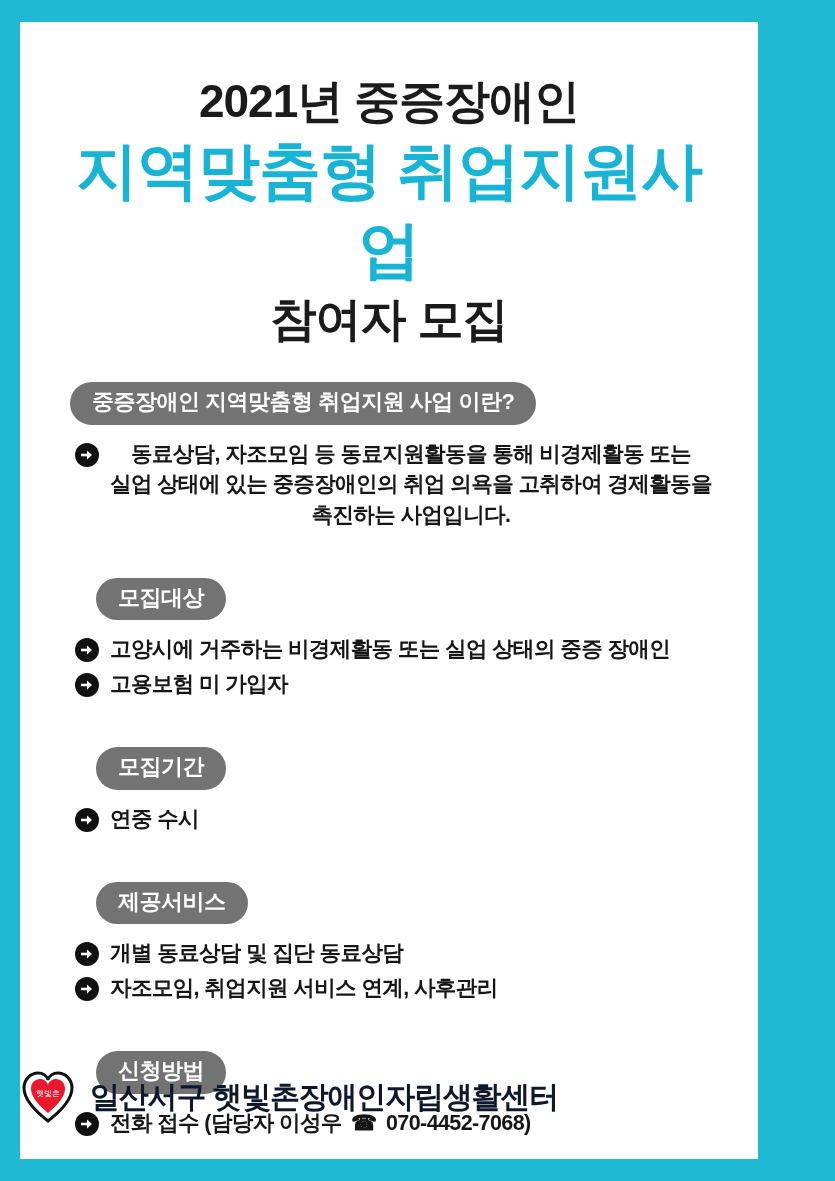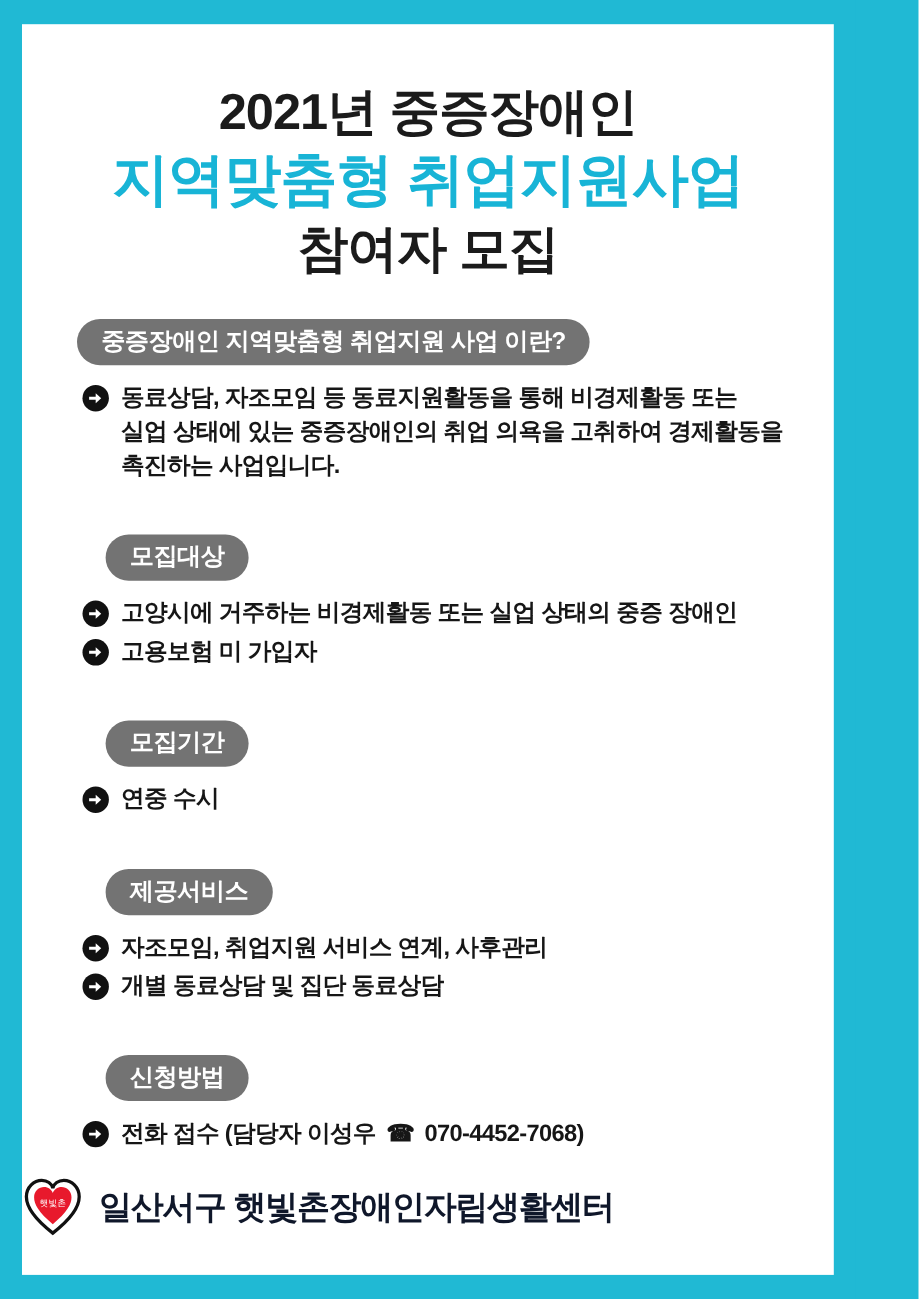--- a/index.html
+++ b/index.html
@@ -37,21 +37,21 @@
   }
   .title-line {
     font-size: 46px;
     font-weight: bold;
     letter-spacing: -1px;
     line-height: 1.28;
     color: #1b1b1b;
   }
   .title-line.accent {
     color: #18b4d6;
-    font-size: 52px;
+    font-size: 62px;
   }
 
   
   .pill {
     display: inline-block;
     background: #737373;
     color: #ffffff;
     font-size: 22px;
     font-weight: bold;
     border-radius: 22px;
@@ -73,20 +73,21 @@
 
   
   .bullets {
     margin-top: 14px;
     margin-left: 20px;
   }
   .bullet {
     display: flex;
     align-items: flex-start;
     margin-bottom: 4px;
+    text-align: center;
   }
   .arrow-icon {
     flex: 0 0 auto;
     width: 26px;
     height: 26px;
     margin-top: 3px;
     margin-right: 10px;
   }
   .bullet-text {
     font-size: 21.5px;
@@ -208,31 +209,31 @@
     </div>
     <div class="bullets">
       <div class="bullet">
         <span class="arrow-icon">
           <svg viewBox="0 0 26 26" width="26" height="26">
             <circle cx="13" cy="13" r="12" fill="#111111"></circle>
             <path d="M7 13 h9" stroke="#ffffff" stroke-width="2.6" fill="none"></path>
             <path d="M13 8.5 L18 13 L13 17.5 Z" fill="#ffffff"></path>
           </svg>
         </span>
+        <span class="bullet-text">개별 동료상담 및 집단 동료상담</span>
+      </div>
+      <div class="bullet">
+        <span class="arrow-icon">
+          <svg viewBox="0 0 26 26" width="26" height="26">
+            <circle cx="13" cy="13" r="12" fill="#111111"></circle>
+            <path d="M7 13 h9" stroke="#ffffff" stroke-width="2.6" fill="none"></path>
+            <path d="M13 8.5 L18 13 L13 17.5 Z" fill="#ffffff"></path>
+          </svg>
+        </span>
         <span class="bullet-text">자조모임, 취업지원 서비스 연계, 사후관리</span>
-      </div>
-      <div class="bullet">
-        <span class="arrow-icon">
-          <svg viewBox="0 0 26 26" width="26" height="26">
-            <circle cx="13" cy="13" r="12" fill="#111111"></circle>
-            <path d="M7 13 h9" stroke="#ffffff" stroke-width="2.6" fill="none"></path>
-            <path d="M13 8.5 L18 13 L13 17.5 Z" fill="#ffffff"></path>
-          </svg>
-        </span>
-        <span class="bullet-text">개별 동료상담 및 집단 동료상담</span>
       </div>
     </div>
 
     <div class="gap-md"></div>
     <div class="pill-row sub">
       <span class="pill">신청방법</span>
     </div>
     <div class="bullets">
       <div class="bullet">
         <span class="arrow-icon">

